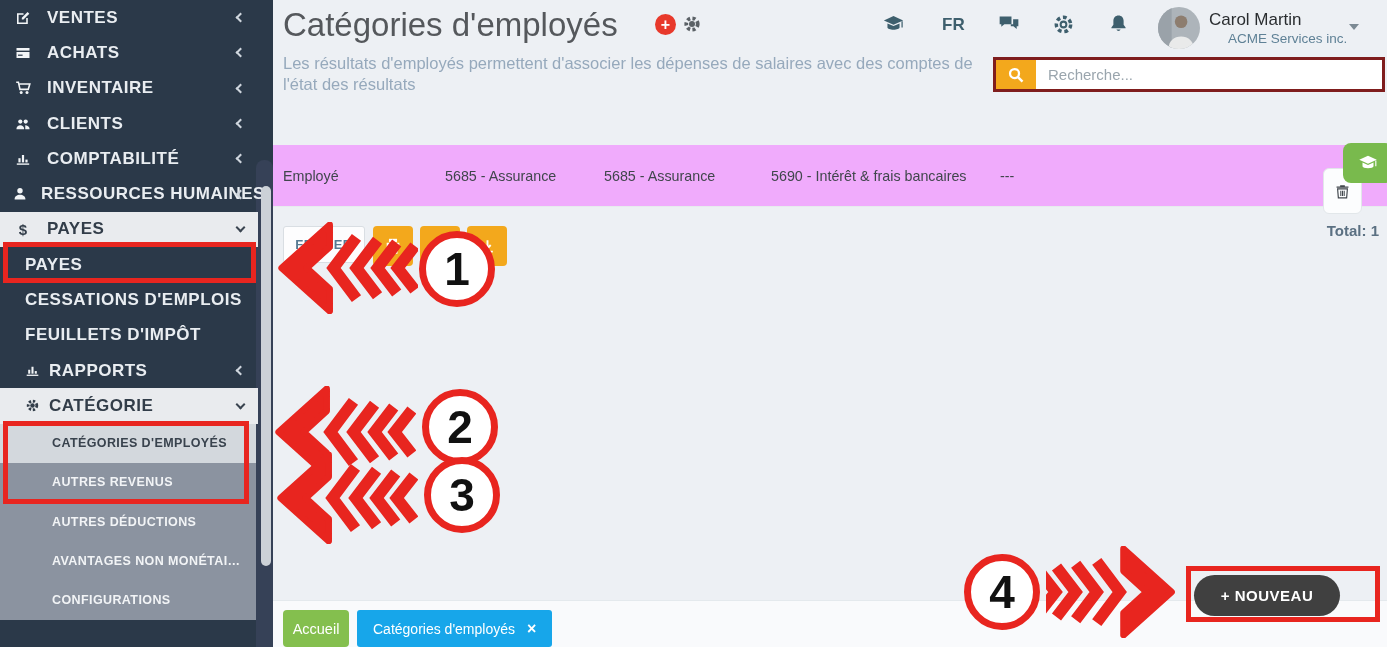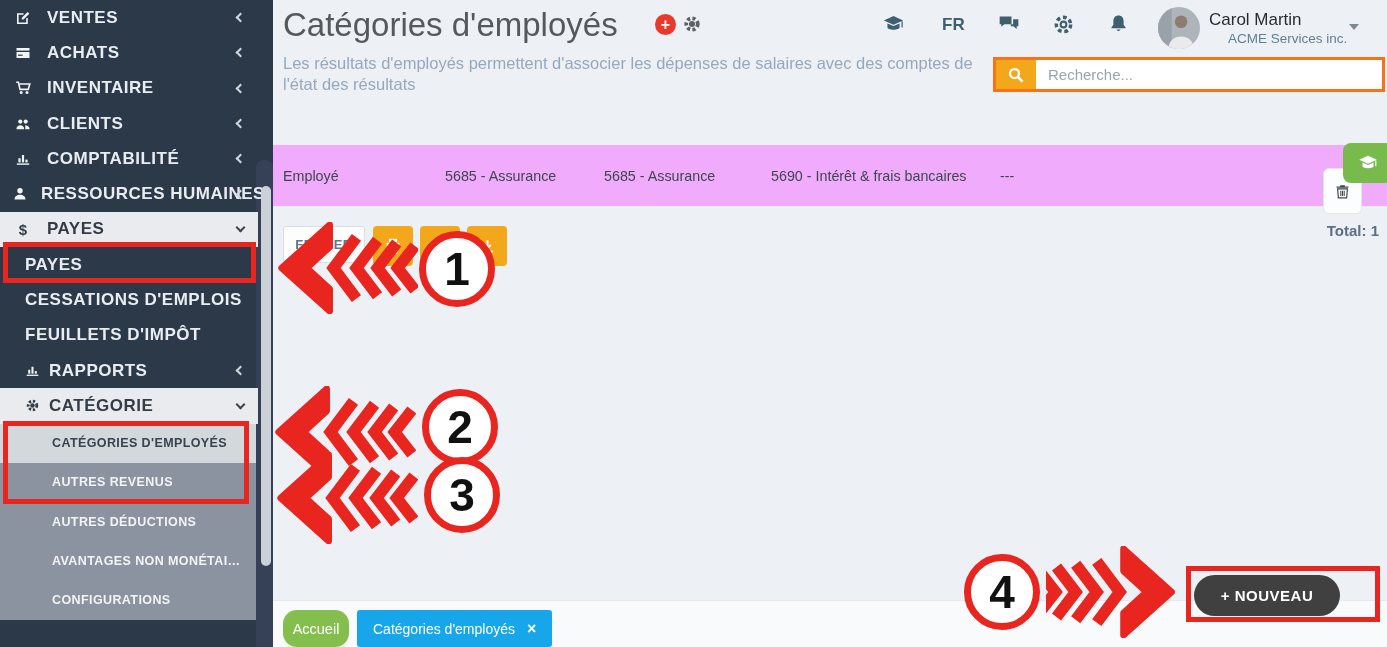--- a/index.html
+++ b/index.html
@@ -55,21 +55,21 @@
   .avatar { position:absolute; left:885px; top:7px; width:42px; height:42px;
     border-radius:50%; overflow:hidden; cursor:pointer; }
   .u-name { position:absolute; left:936px; top:10px; font-size:17px; color:#2a2d30; }
   .u-comp { position:absolute; left:955px; top:31px; font-size:13.5px; color:#5f8196; }
   .u-caret { position:absolute; left:1076px; top:24px; width:0; height:0;
     border-left:5px solid transparent; border-right:5px solid transparent;
     border-top:6px solid #7c8a94; cursor:pointer; }
 
   
   .search { position:absolute; left:720px; top:57px; width:392px; height:35px;
-    display:flex; border:3px solid #f97316; background:#fca5a5; z-index:20; }
+    display:flex; border:3px solid #7f1d1d; background:#fca5a5; z-index:20; }
   .search .sic { width:40px; background:#f3a81c; display:flex; align-items:center;
     justify-content:center; cursor:pointer; }
   .search input { flex:1; border:none; outline:none; padding-left:12px;
     font-size:15px; color:#5a656d; font-family:"Liberation Sans",sans-serif; }
   .search input::placeholder { color:#9aa5ad; }
 
   
   .t-head { position:absolute; left:0; top:113px; width:1114px; height:32px;
     background:#f1f3f6; }
   .t-head span { position:absolute; top:9px; font-size:12.3px; font-weight:700;
@@ -94,21 +94,21 @@
     font-size:13px; font-weight:700; letter-spacing:.4px; display:flex;
     align-items:center; justify-content:center; cursor:pointer; }
   .btn-yellow { position:absolute; top:226px; width:40px; height:40px;
     background:#f3a81c; border-radius:4px; color:#fff; display:flex;
     align-items:center; justify-content:center; cursor:pointer; }
 
   
   .footer { position:absolute; left:0; top:600px; width:1114px; height:47px;
     background:#f9fafc; border-top:1px solid #e4e9ed; }
   .btn-accueil { position:absolute; left:10px; top:610px; width:66px; height:37px;
-    background:#84bf4e; border-radius:14px; color:#fff; font-size:14.5px;
+    background:#84bf4e; border-radius:4px; color:#fff; font-size:14.5px;
     display:flex; align-items:center; justify-content:center; cursor:pointer; }
   .tab-open { position:absolute; left:84px; top:610px; height:37px; padding:0 16px;
     background:#17a6ea; border-radius:3px; color:#fff; font-size:14px;
     display:flex; align-items:center; gap:12px; cursor:pointer; }
   .tab-open .x { font-weight:700; font-size:16px; cursor:pointer; }
   .btn-nouveau { position:absolute; left:921px; top:575px; width:146px; height:41px;
     background:#404040; border-radius:21px; color:#fff; font-size:15px;
     font-weight:700; letter-spacing:.5px; display:flex; align-items:center;
     justify-content:center; z-index:6; cursor:pointer; }
 

